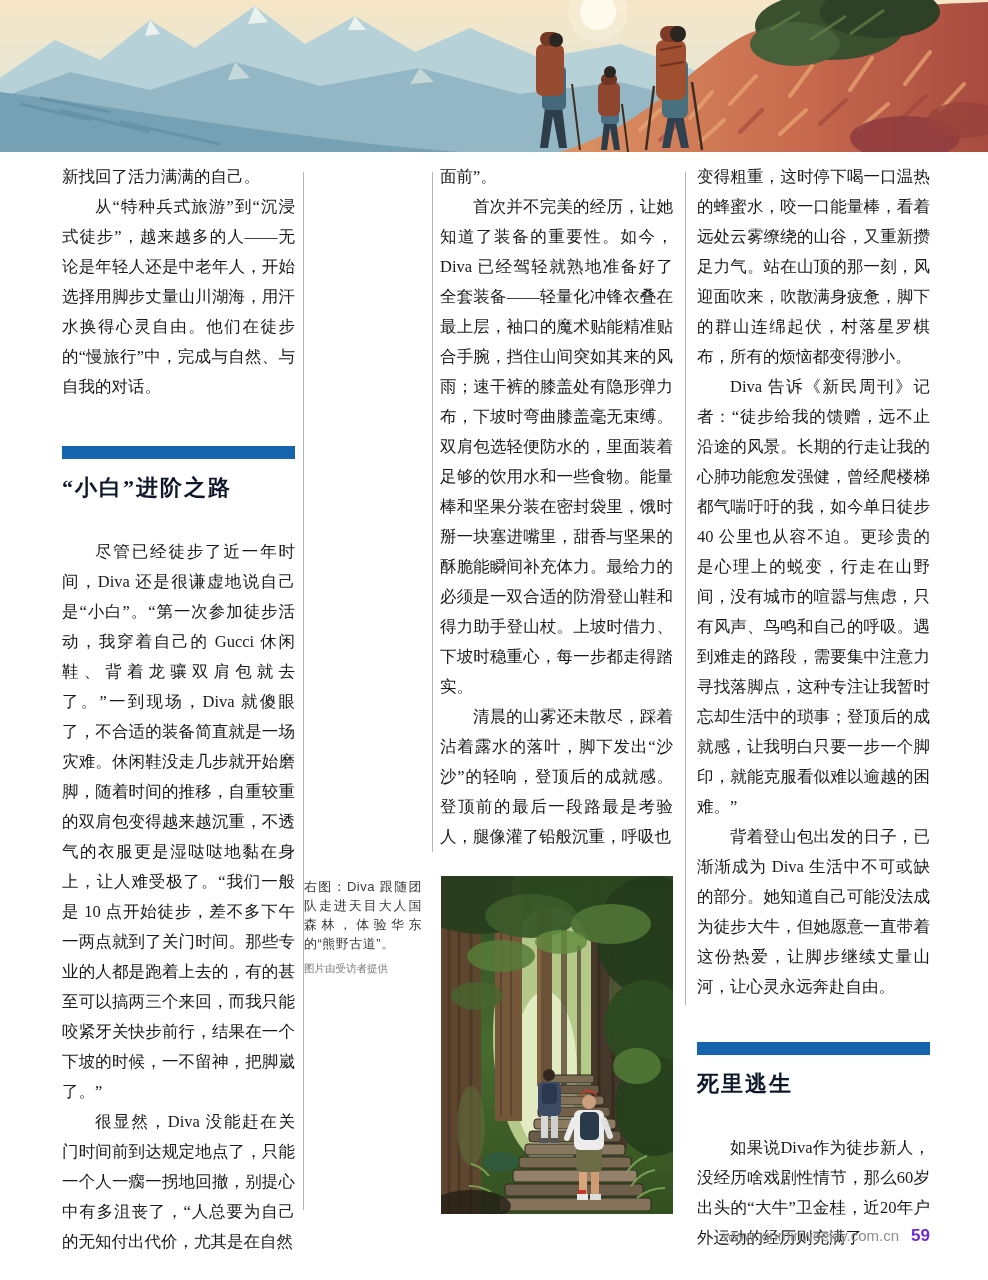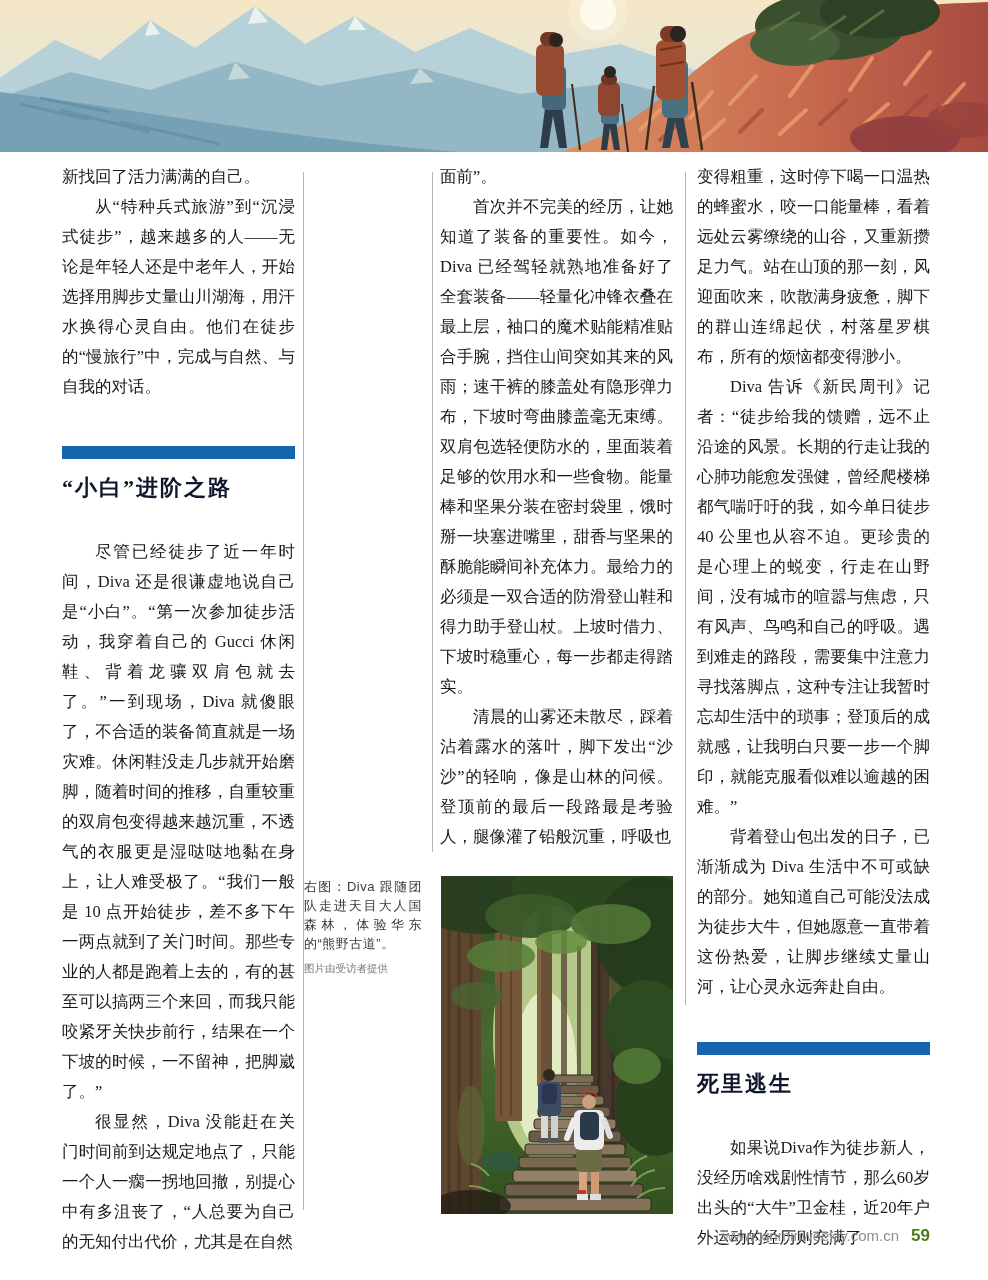--- a/index.html
+++ b/index.html
@@ -33,21 +33,21 @@
   .photo{position:absolute;left:441px;top:876px;width:232px;height:338px;overflow:hidden;}
   .photo svg{display:block;}
 
   .caption{position:absolute;left:304px;top:877px;width:118px;
        font-family:"Liberation Sans","DejaVu Sans",sans-serif;
        font-size:13px;line-height:19px;color:#3a3a3a;text-align:justify;letter-spacing:0.5px;}
   .caption .credit{margin-top:6px;font-size:10.5px;color:#787878;text-align:left;letter-spacing:0;}
 
   .footer{position:absolute;top:1226px;left:0;width:930px;text-align:right;
        font-family:"Liberation Sans","DejaVu Sans",sans-serif;font-size:15px;color:#8d8d8d;}
-  .footer .pagenum{color:#4d7c0f;font-size:17px;font-weight:bold;margin-left:12px;}
+  .footer .pagenum{color:#6d28d9;font-size:17px;font-weight:bold;margin-left:12px;}
 </style>
 </head>
 <body>
 
 <div class="hero">
   <svg width="988" height="152" viewBox="0 0 988 152" preserveAspectRatio="none">
     <defs>
       <linearGradient id="sky" x1="0" y1="0" x2="0" y2="1">
         <stop offset="0" stop-color="#f6e6c6"></stop>
           <stop offset="0.45" stop-color="#e9e6d2"></stop>
@@ -123,21 +123,21 @@
   <p class="ind">从“特种兵式旅游”到“沉浸式徒步”，越来越多的人——无论是年轻人还是中老年人，开始选择用脚步丈量山川湖海，用汗水换得心灵自由。他们在徒步的“慢旅行”中，完成与自然、与自我的对话。</p>
   <div class="section-bar"></div>
   <h2 class="section-heading">“小白”进阶之路</h2>
   <p class="ind after-heading">尽管已经徒步了近一年时间，Diva 还是很谦虚地说自己是“小白”。“第一次参加徒步活动，我穿着自己的 Gucci 休闲鞋、背着龙骧双肩包就去了。”一到现场，Diva 就傻眼了，不合适的装备简直就是一场灾难。休闲鞋没走几步就开始磨脚，随着时间的推移，自重较重的双肩包变得越来越沉重，不透气的衣服更是湿哒哒地黏在身上，让人难受极了。“我们一般是 10 点开始徒步，差不多下午一两点就到了关门时间。那些专业的人都是跑着上去的，有的甚至可以搞两三个来回，而我只能咬紧牙关快步前行，结果在一个下坡的时候，一不留神，把脚崴了。”</p>
   <p class="ind">很显然，Diva 没能赶在关门时间前到达规定地点了，只能一个人一瘸一拐地回撤，别提心中有多沮丧了，“人总要为自己的无知付出代价，尤其是在自然</p>
 </div>
 
 <div class="col" id="col2">
   <p>面前”。</p>
   <p class="ind">首次并不完美的经历，让她知道了装备的重要性。如今，Diva 已经驾轻就熟地准备好了全套装备——轻量化冲锋衣叠在最上层，袖口的魔术贴能精准贴合手腕，挡住山间突如其来的风雨；速干裤的膝盖处有隐形弹力布，下坡时弯曲膝盖毫无束缚。双肩包选轻便防水的，里面装着足够的饮用水和一些食物。能量棒和坚果分装在密封袋里，饿时掰一块塞进嘴里，甜香与坚果的酥脆能瞬间补充体力。最给力的必须是一双合适的防滑登山鞋和得力助手登山杖。上坡时借力、下坡时稳重心，每一步都走得踏实。</p>
-  <p class="ind">清晨的山雾还未散尽，踩着沾着露水的落叶，脚下发出“沙沙”的轻响，像是山林的问候。登顶前的最后一段路最是考验人，腿像灌了铅般沉重，呼吸也</p>
+  <p class="ind">清晨的山雾还未散尽，踩着沾着露水的落叶，脚下发出“沙沙”的轻响，登顶后的成就感。登顶前的最后一段路最是考验人，腿像灌了铅般沉重，呼吸也</p>
 </div>
 
 <div class="col" id="col3">
   <p>变得粗重，这时停下喝一口温热的蜂蜜水，咬一口能量棒，看着远处云雾缭绕的山谷，又重新攒足力气。站在山顶的那一刻，风迎面吹来，吹散满身疲惫，脚下的群山连绵起伏，村落星罗棋布，所有的烦恼都变得渺小。</p>
   <p class="ind">Diva 告诉《新民周刊》记者：“徒步给我的馈赠，远不止沿途的风景。长期的行走让我的心肺功能愈发强健，曾经爬楼梯都气喘吁吁的我，如今单日徒步 40 公里也从容不迫。更珍贵的是心理上的蜕变，行走在山野间，没有城市的喧嚣与焦虑，只有风声、鸟鸣和自己的呼吸。遇到难走的路段，需要集中注意力寻找落脚点，这种专注让我暂时忘却生活中的琐事；登顶后的成就感，让我明白只要一步一个脚印，就能克服看似难以逾越的困难。”</p>
   <p class="ind">背着登山包出发的日子，已渐渐成为 Diva 生活中不可或缺的部分。她知道自己可能没法成为徒步大牛，但她愿意一直带着这份热爱，让脚步继续丈量山河，让心灵永远奔赴自由。</p>
   <div class="section-bar"></div>
   <h2 class="section-heading">死里逃生</h2>
   <p class="ind after-heading">如果说Diva作为徒步新人，没经历啥戏剧性情节，那么60岁出头的“大牛”卫金桂，近20年户外运动的经历则充满了</p>
 </div>

